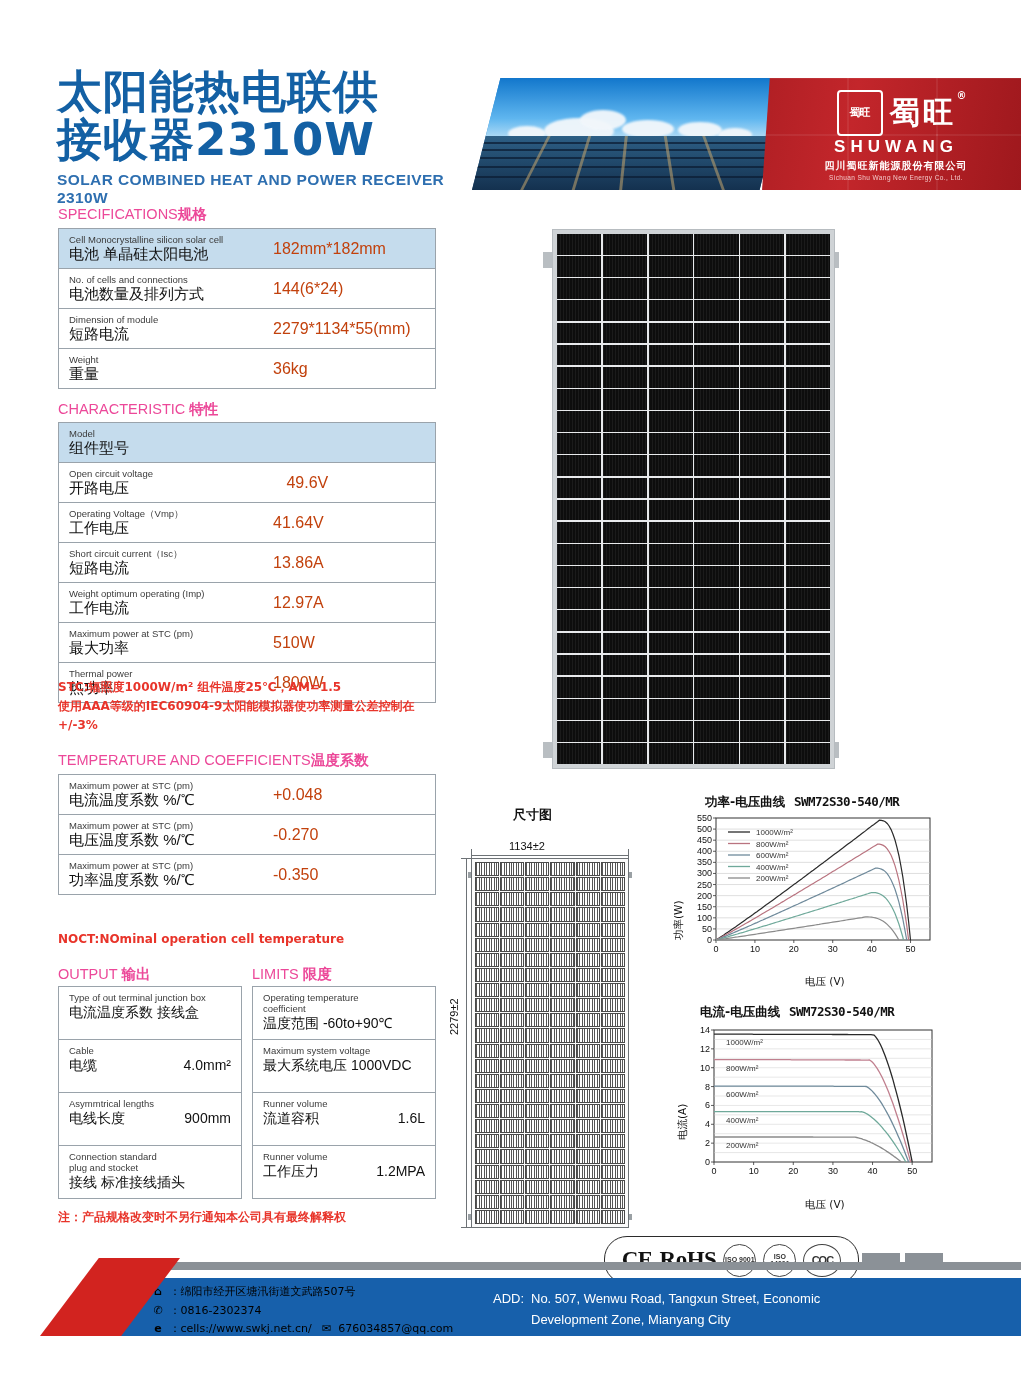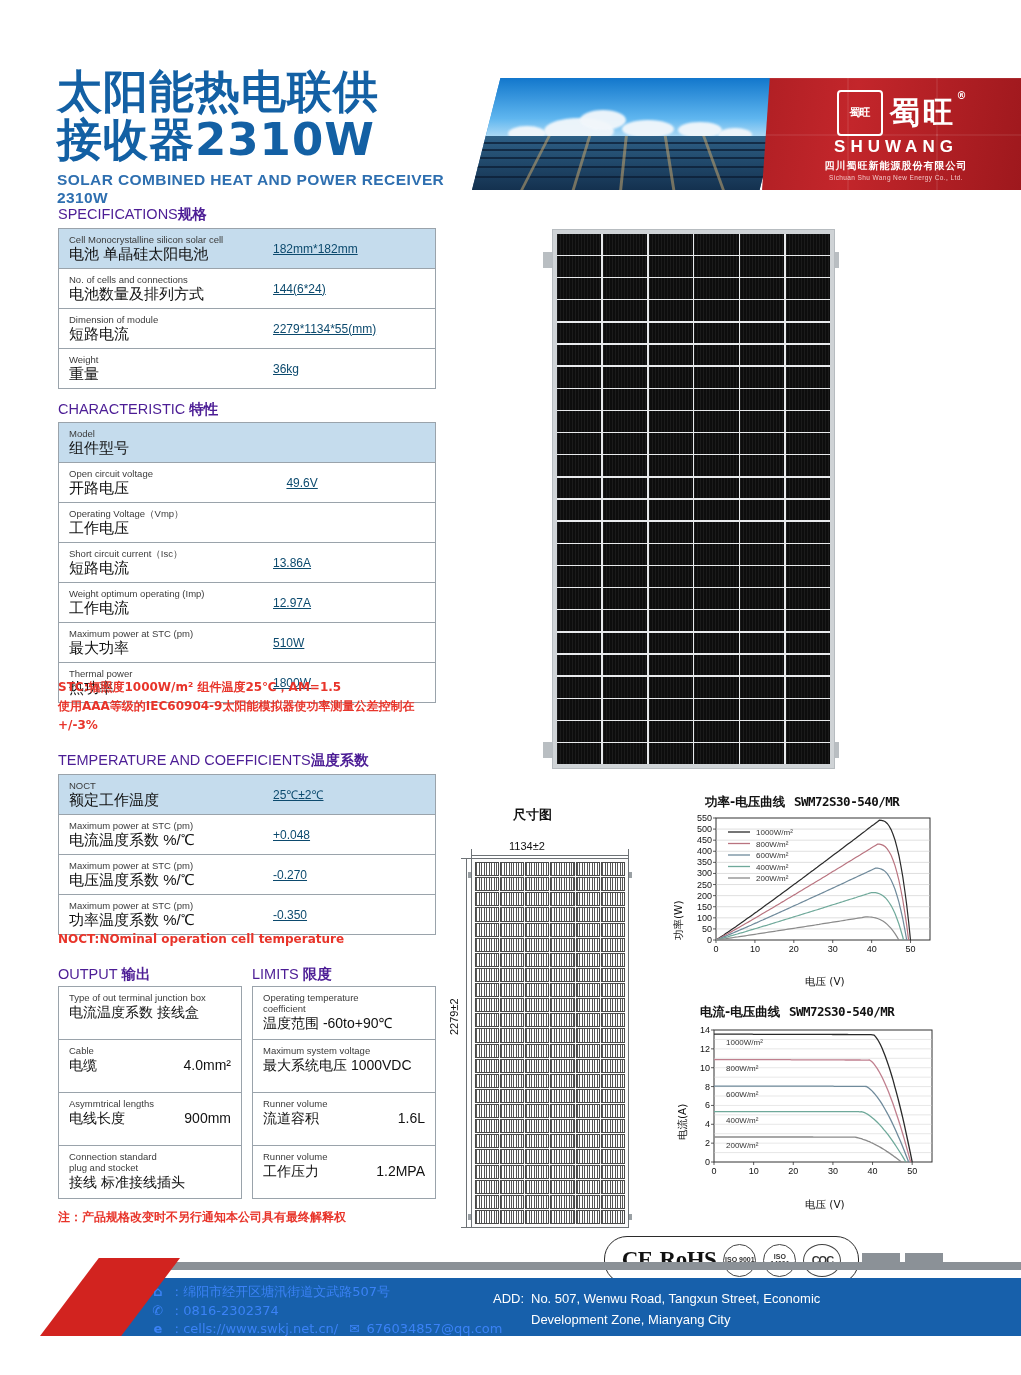--- a/index.html
+++ b/index.html
@@ -60,33 +60,33 @@
     font-family:"DejaVu Sans",sans-serif;color:#fff;font-size:11px;font-weight:bold;
     line-height:11px;text-align:center;letter-spacing:-1px;}
   .logo-cn{font-family:"DejaVu Sans",sans-serif;color:#fff;font-weight:bold;
     font-size:31px;letter-spacing:2px;position:relative;}
   .logo-reg{position:absolute;right:-13px;top:-2px;font-size:10px;}
   .logo-en{color:#fff;font-weight:bold;font-size:17px;letter-spacing:5px;margin-top:1px;}
   .logo-cn2{color:#fff;font-size:10px;font-weight:bold;letter-spacing:1px;margin-top:2px;}
   .logo-en2{color:#f3c9c9;font-size:6.5px;letter-spacing:.4px;margin-top:1px;}
 
   
-  .sec-h{position:absolute;font-size:14.5px;color:#4c1d95;font-weight:400;}
+  .sec-h{position:absolute;font-size:14.5px;color:#ec4899;font-weight:400;}
   .sec-h b{font-weight:bold;}
 
   
   .tbl{position:absolute;border:1px solid #9aa3ab;border-collapse:collapse;background:#fff;}
   .tbl .tr{display:flex;border-bottom:1px solid #9aa3ab;}
   .tbl .tr:last-child{border-bottom:none;}
   .tbl .tr.hl{background:#c5dced;}
   .tbl .lab{padding:5px 0 5px 10px;box-sizing:border-box;}
   .tbl .en{font-size:9.5px;color:#3b3b3b;line-height:11px;}
   .tbl .cn{font-size:15px;color:#111;line-height:18px;font-family:Liberation Sans, sans-serif;}
-  .tbl .val{font-size:12px;color:#0c4a6e;display:flex;align-items:center;
-     font-family:"Liberation Sans",sans-serif;text-decoration:underline;}
+  .tbl .val{font-size:16px;color:#c2410c;display:flex;align-items:center;
+     font-family:"Liberation Sans",sans-serif;}
   .tbl .val.b{font-weight:bold;}
 
   
   .note{position:absolute;color:#e8342a;font-weight:bold;font-size:12px;line-height:19px;
      font-family:"DejaVu Sans",sans-serif;}
 
   
   .panel-photo{position:absolute;left:552px;top:229px;width:283px;height:540px;
     background:#cfd3d6;border:1px solid #b7bcc0;box-sizing:border-box;padding:4px;}
   .panel-inner{width:100%;height:100%;display:grid;grid-template-columns:repeat(6,1fr);
@@ -134,21 +134,21 @@
     display:flex;align-items:center;justify-content:center;
     font-size:11px;font-weight:bold;color:#333;letter-spacing:-1px;}
   .cert-tail{position:absolute;left:862px;top:1253px;width:38px;height:11px;background:#8b9197;}
   .cert-tail2{position:absolute;left:905px;top:1253px;width:38px;height:11px;background:#8b9197;}
 
   
   .foot-grey{position:absolute;left:150px;top:1262px;width:871px;height:8px;background:#8b9197;}
   .foot-blue{position:absolute;left:112px;top:1278px;width:909px;height:58px;background:#1760ab;}
   .foot-red{position:absolute;left:40px;top:1258px;width:140px;height:78px;
     background:#d2231f;clip-path:polygon(42% 0,100% 0,58% 100%,0 100%);}
-  .foot-l{position:absolute;left:150px;top:1283px;color:#3b82f6;font-size:13px;
+  .foot-l{position:absolute;left:150px;top:1283px;color:#000000;font-size:11px;
     line-height:18.5px;font-family:"DejaVu Sans",sans-serif;}
   .foot-l .ic{display:inline-block;width:16px;text-align:center;font-weight:bold;}
   .foot-r{position:absolute;left:478px;top:1288px;color:#fff;font-size:13px;line-height:21px;margin-left:15px;}
   .foot-r .tag{display:inline-block;width:38px;}
   .foot-r .addr{display:inline-block;vertical-align:top;width:300px;}
 </style>
 </head>
 <body>
 
 <div class="page">
@@ -251,20 +251,21 @@
           <div class="en">Open circuit voltage</div>
           <div class="cn">开路电压</div>
         </div>
         <div class="val" style="width: 160px;">49.6V</div>
       </div>
       <div class="tr" style="min-height: 35px;">
         <div class="lab" style="width: 214px;">
           <div class="en">Operating Voltage（Vmp）</div>
           <div class="cn">工作电压</div>
         </div>
+        <div class="val" style="width: 160px;">41.64V</div>
       </div>
       <div class="tr" style="min-height: 35px;">
         <div class="lab" style="width: 214px;">
           <div class="en">Short circuit current（Isc）</div>
           <div class="cn">短路电流</div>
         </div>
         <div class="val" style="width: 160px;">13.86A</div>
       </div>
       <div class="tr" style="min-height: 35px;">
         <div class="lab" style="width: 214px;">
@@ -292,27 +293,20 @@
   <div class="note" style="left:58px;top:678px;width:380px">
     <div>STC:辐照度1000W/m² 组件温度25℃，AM=1.5</div>
     <div>使用AAA等级的IEC60904-9太阳能模拟器使功率测量公差控制在</div>
     <div>+/-3%</div>
   </div>
 
   <div class="sec-h" style="left:58px;top:751px">
     <span>TEMPERATURE AND COEFFICIENTS</span><b>温度系数</b>
   </div>
   <div class="tbl" id="tbl-temp" style="left:58px;top:774px;width:376px;">
-      <div class="tr hl" style="min-height: 37px;">
-        <div class="lab" style="width: 214px;">
-          <div class="en">NOCT</div>
-          <div class="cn">额定工作温度</div>
-        </div>
-        <div class="val" style="width: 160px;">25℃±2℃</div>
-      </div>
       <div class="tr" style="min-height: 37px;">
         <div class="lab" style="width: 214px;">
           <div class="en">Maximum power at STC (pm)</div>
           <div class="cn">电流温度系数     %/℃</div>
         </div>
         <div class="val" style="width: 160px;">+0.048</div>
       </div>
       <div class="tr" style="min-height: 37px;">
         <div class="lab" style="width: 214px;">
           <div class="en">Maximum power at STC (pm)</div>

